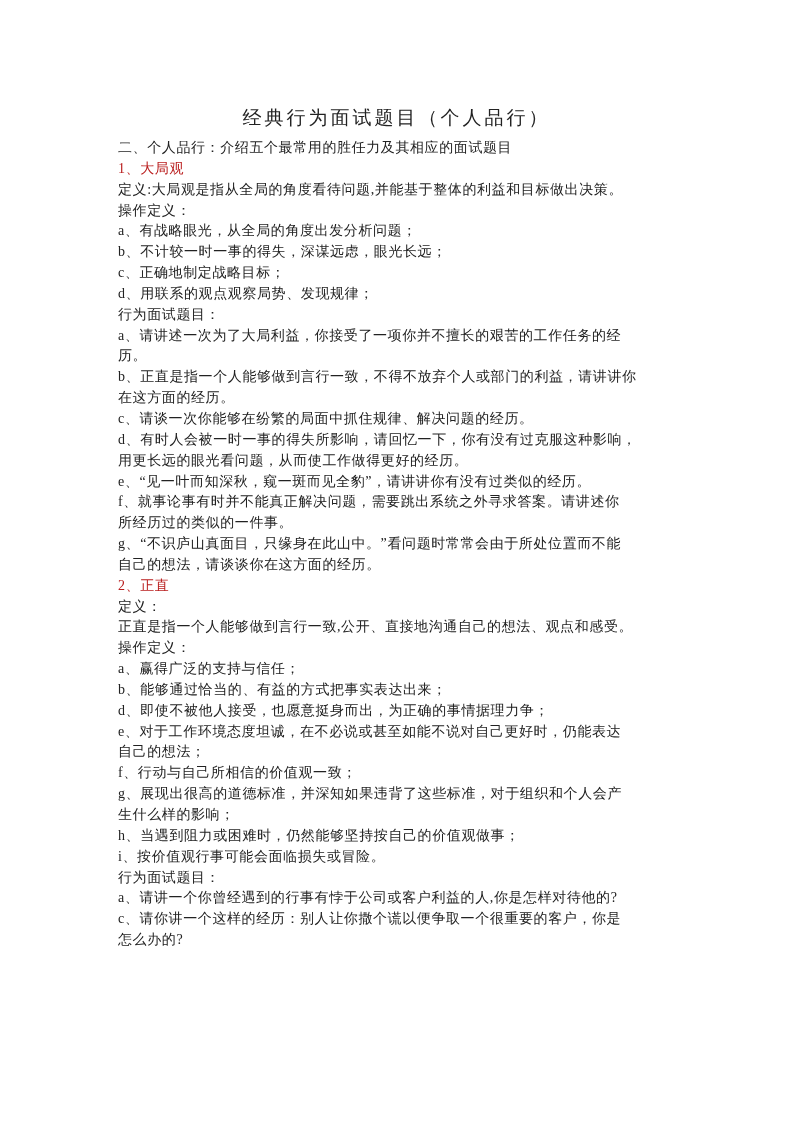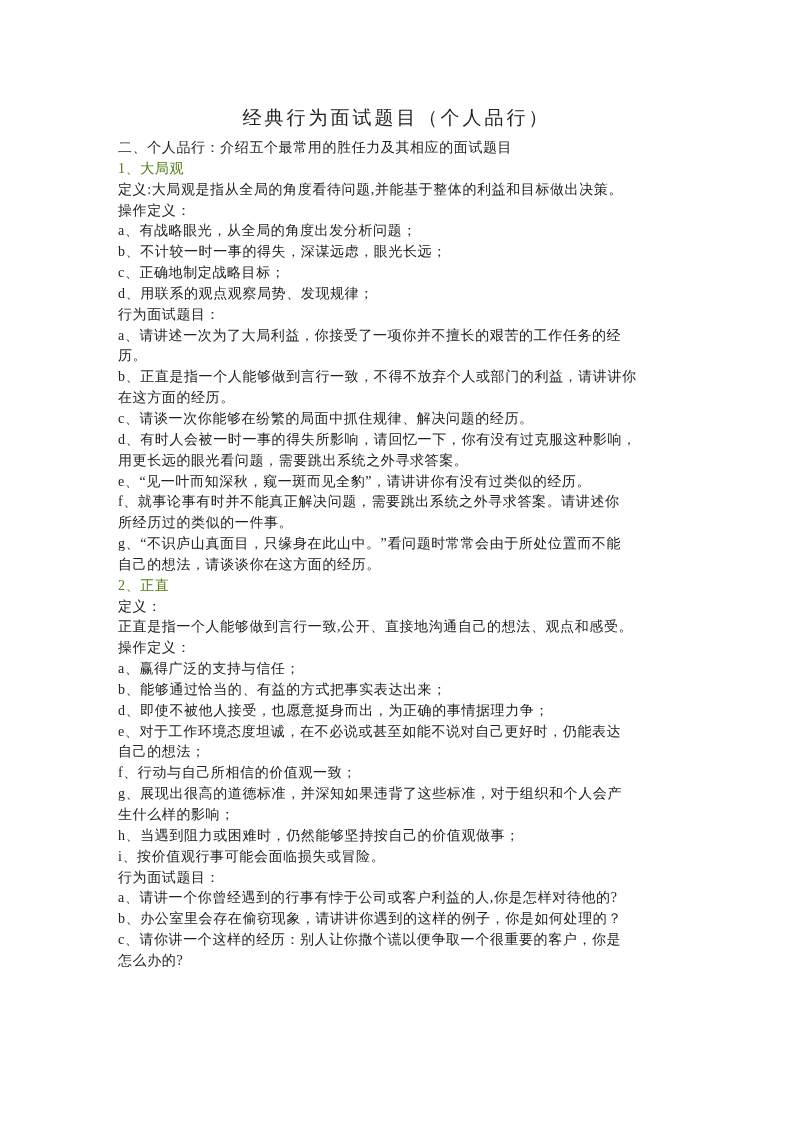--- a/index.html
+++ b/index.html
@@ -11,21 +11,21 @@
     position: absolute; left: 0; width: 793px; top: 103px;
     text-align: center; font-family: "DejaVu Serif", serif;
     font-size: 19px; color: #222; letter-spacing: 3px; line-height: 28px;
   }
   .body {
     position: absolute; left: 118px; top: 138px; width: 560px;
     font-family: Liberation Serif, serif; font-size: 14px;
     line-height: 20.85px; color: #222; letter-spacing: 0.6px;
   }
   .line { white-space: nowrap; height: 20.85px; }
-  .red { color: #4d7c0f; }
+  .red { color: #b91c1c; }
 </style>
 </head>
 <body>
 
 <div class="page">
   <div class="title">经典行为面试题目（个人品行）</div>
 
   <div class="body">
     <div class="line">二、个人品行：介绍五个最常用的胜任力及其相应的面试题目</div>
 
@@ -38,21 +38,21 @@
           <div class="line">b、不计较一时一事的得失，深谋远虑，眼光长远；</div>
           <div class="line">c、正确地制定战略目标；</div>
           <div class="line">d、用联系的观点观察局势、发现规律；</div>
           <div class="line">行为面试题目：</div>
           <div class="line">a、请讲述一次为了大局利益，你接受了一项你并不擅长的艰苦的工作任务的经</div>
           <div class="line">历。</div>
           <div class="line">b、正直是指一个人能够做到言行一致，不得不放弃个人或部门的利益，请讲讲你</div>
           <div class="line">在这方面的经历。</div>
           <div class="line">c、请谈一次你能够在纷繁的局面中抓住规律、解决问题的经历。</div>
           <div class="line">d、有时人会被一时一事的得失所影响，请回忆一下，你有没有过克服这种影响，</div>
-          <div class="line">用更长远的眼光看问题，需要跳出系统之外寻求答案。</div>
+          <div class="line">用更长远的眼光看问题，从而使工作做得更好的经历。</div>
           <div class="line">e、“见一叶而知深秋，窥一斑而见全豹”，请讲讲你有没有过类似的经历。</div>
           <div class="line">f、就事论事有时并不能真正解决问题，需要跳出系统之外寻求答案。请讲述你</div>
           <div class="line">所经历过的类似的一件事。</div>
           <div class="line">g、“不识庐山真面目，只缘身在此山中。”看问题时常常会由于所处位置而不能</div>
           <div class="line">自己的想法，请谈谈你在这方面的经历。</div>
         </div>
     </div>
 
     <div>
       <div class="line red">2、正直</div>
@@ -65,19 +65,18 @@
           <div class="line">d、即使不被他人接受，也愿意挺身而出，为正确的事情据理力争；</div>
           <div class="line">e、对于工作环境态度坦诚，在不必说或甚至如能不说对自己更好时，仍能表达</div>
           <div class="line">自己的想法；</div>
           <div class="line">f、行动与自己所相信的价值观一致；</div>
           <div class="line">g、展现出很高的道德标准，并深知如果违背了这些标准，对于组织和个人会产</div>
           <div class="line">生什么样的影响；</div>
           <div class="line">h、当遇到阻力或困难时，仍然能够坚持按自己的价值观做事；</div>
           <div class="line">i、按价值观行事可能会面临损失或冒险。</div>
           <div class="line">行为面试题目：</div>
           <div class="line">a、请讲一个你曾经遇到的行事有悖于公司或客户利益的人,你是怎样对待他的?</div>
-          <div class="line">b、办公室里会存在偷窃现象，请讲讲你遇到的这样的例子，你是如何处理的？</div>
           <div class="line">c、请你讲一个这样的经历：别人让你撒个谎以便争取一个很重要的客户，你是</div>
           <div class="line">怎么办的?</div>
         </div>
     </div>
   </div>
 </div>
 
 </body></html>

